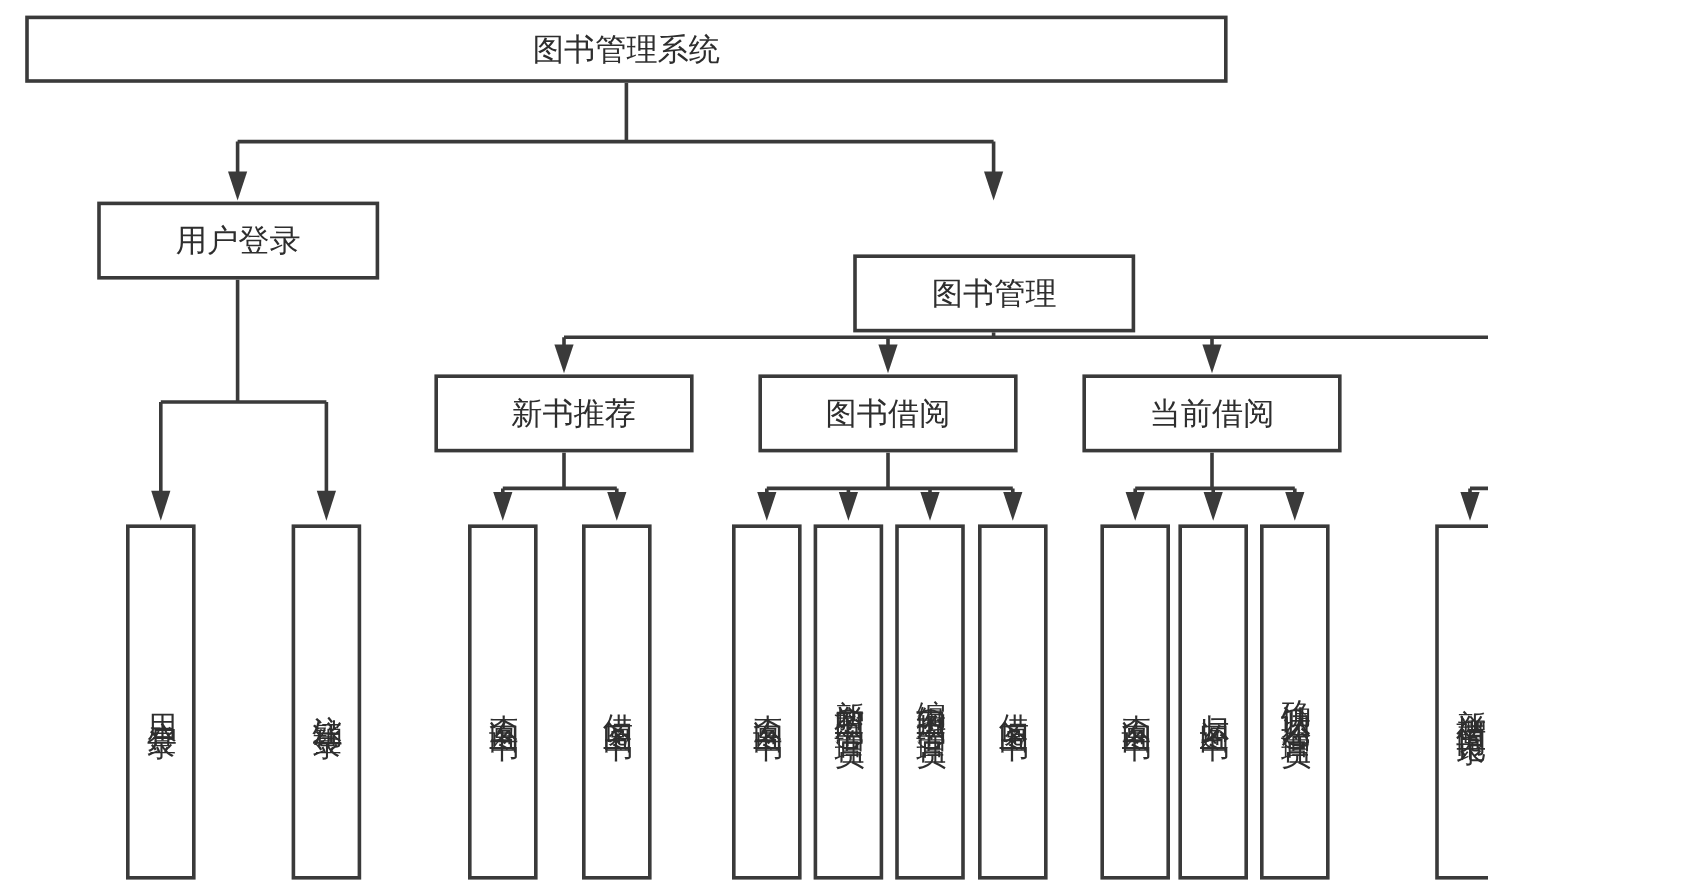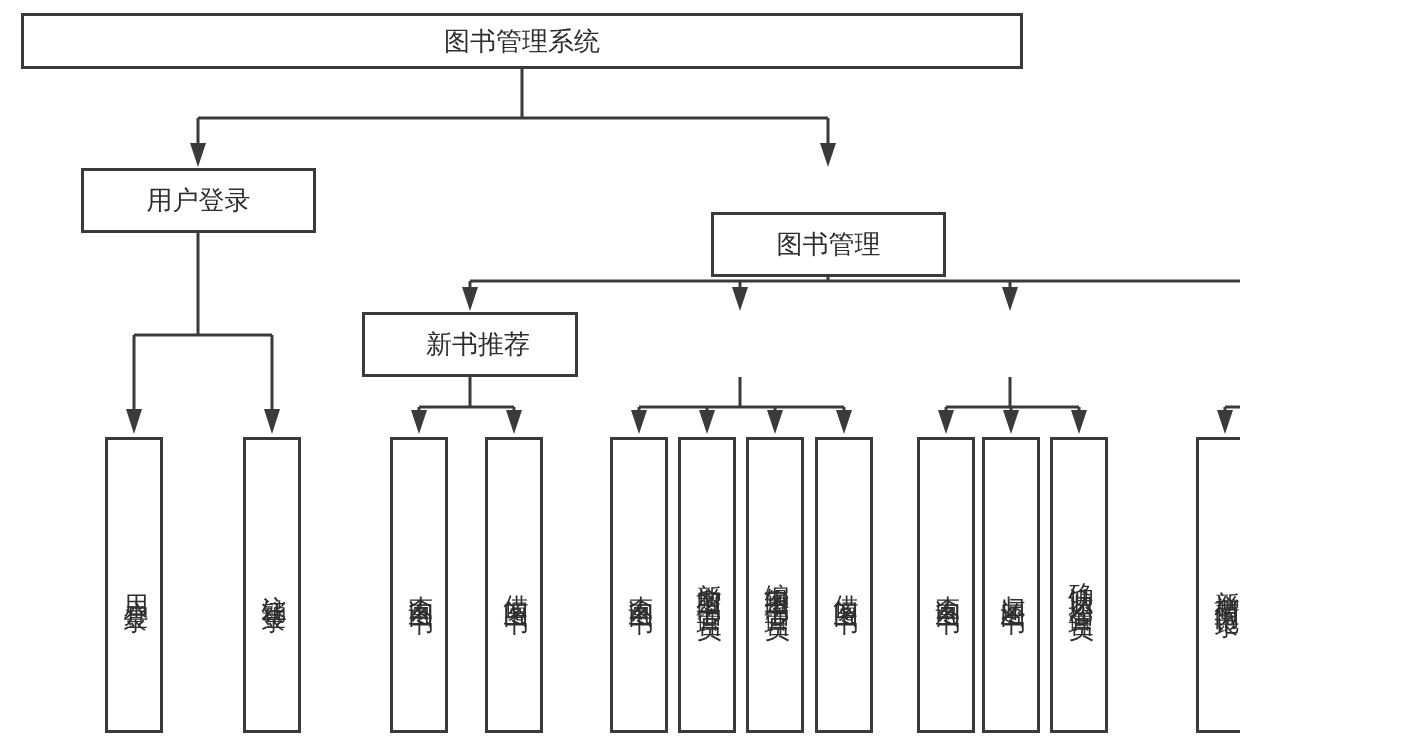--- a/index.html
+++ b/index.html
@@ -9,21 +9,21 @@
     --text: #2e2e2e;
     --background: #ffffff;
     --watermark-color: #b9b9b9;
   }
   html, body { margin: 0; padding: 0; background: #ffffff; }
   .stage {
     position: relative;
     width: 1240px;
     height: 747px;
     background: var(--background);
-    font-family: Liberation Mono, monospace;
+    font-family: Liberation Sans, sans-serif;
     overflow: hidden;
   }
   .stage svg { position: absolute; left: 0; top: 0; }
   .ln { stroke: var(--line); stroke-width: 3; fill: none; }
   .arrow { fill: var(--line); stroke: none; }
   .box {
     position: absolute;
     box-sizing: border-box;
     border: 3px solid var(--box-border);
     background: var(--box-fill);
@@ -105,20 +105,22 @@
       <polygon class="arrow" points="1333,410 1349,410 1341,434"></polygon>
     </g>
   </svg>
 
   <div class="box h" style="left:21px; top:13px; width:1002px; height:56px;">图书管理系统</div>
 
   <div class="box h" style="left:81px; top:168px; width:235px; height:65px;">用户登录</div>
   <div class="box h" style="left:711px; top:168px; width:235px; height:65px;margin-top:44px;">图书管理</div>
 
   <div class="box h" style="left:362px; top:312px; width:216px; height:65px;padding-left:16px;">新书推荐</div>
+  <div class="box h" style="left:632px; top:312px; width:216px; height:65px;">图书借阅</div>
+  <div class="box h" style="left:902px; top:312px; width:216px; height:65px;">当前借阅</div>
 
   <div class="box v" style="left:105px; top:437px; width:58px; height:296px;">用户登录</div>
   <div class="box v" style="left:243px; top:437px; width:58px; height:296px;">注销登录</div>
 
   <div class="box v" style="left:390px; top:437px; width:58px; height:296px;">查询图书</div>
   <div class="box v" style="left:485px; top:437px; width:58px; height:296px;">借阅图书</div>
 
   <div class="box v" style="left:610px; top:437px; width:58px; height:296px;">查询图书</div>
   <div class="box v" style="left:678px; top:437px; width:58px; height:296px;">新增图书（管理员）</div>
   <div class="box v" style="left:746px; top:437px; width:58px; height:296px;">编辑图书（管理员）</div>

